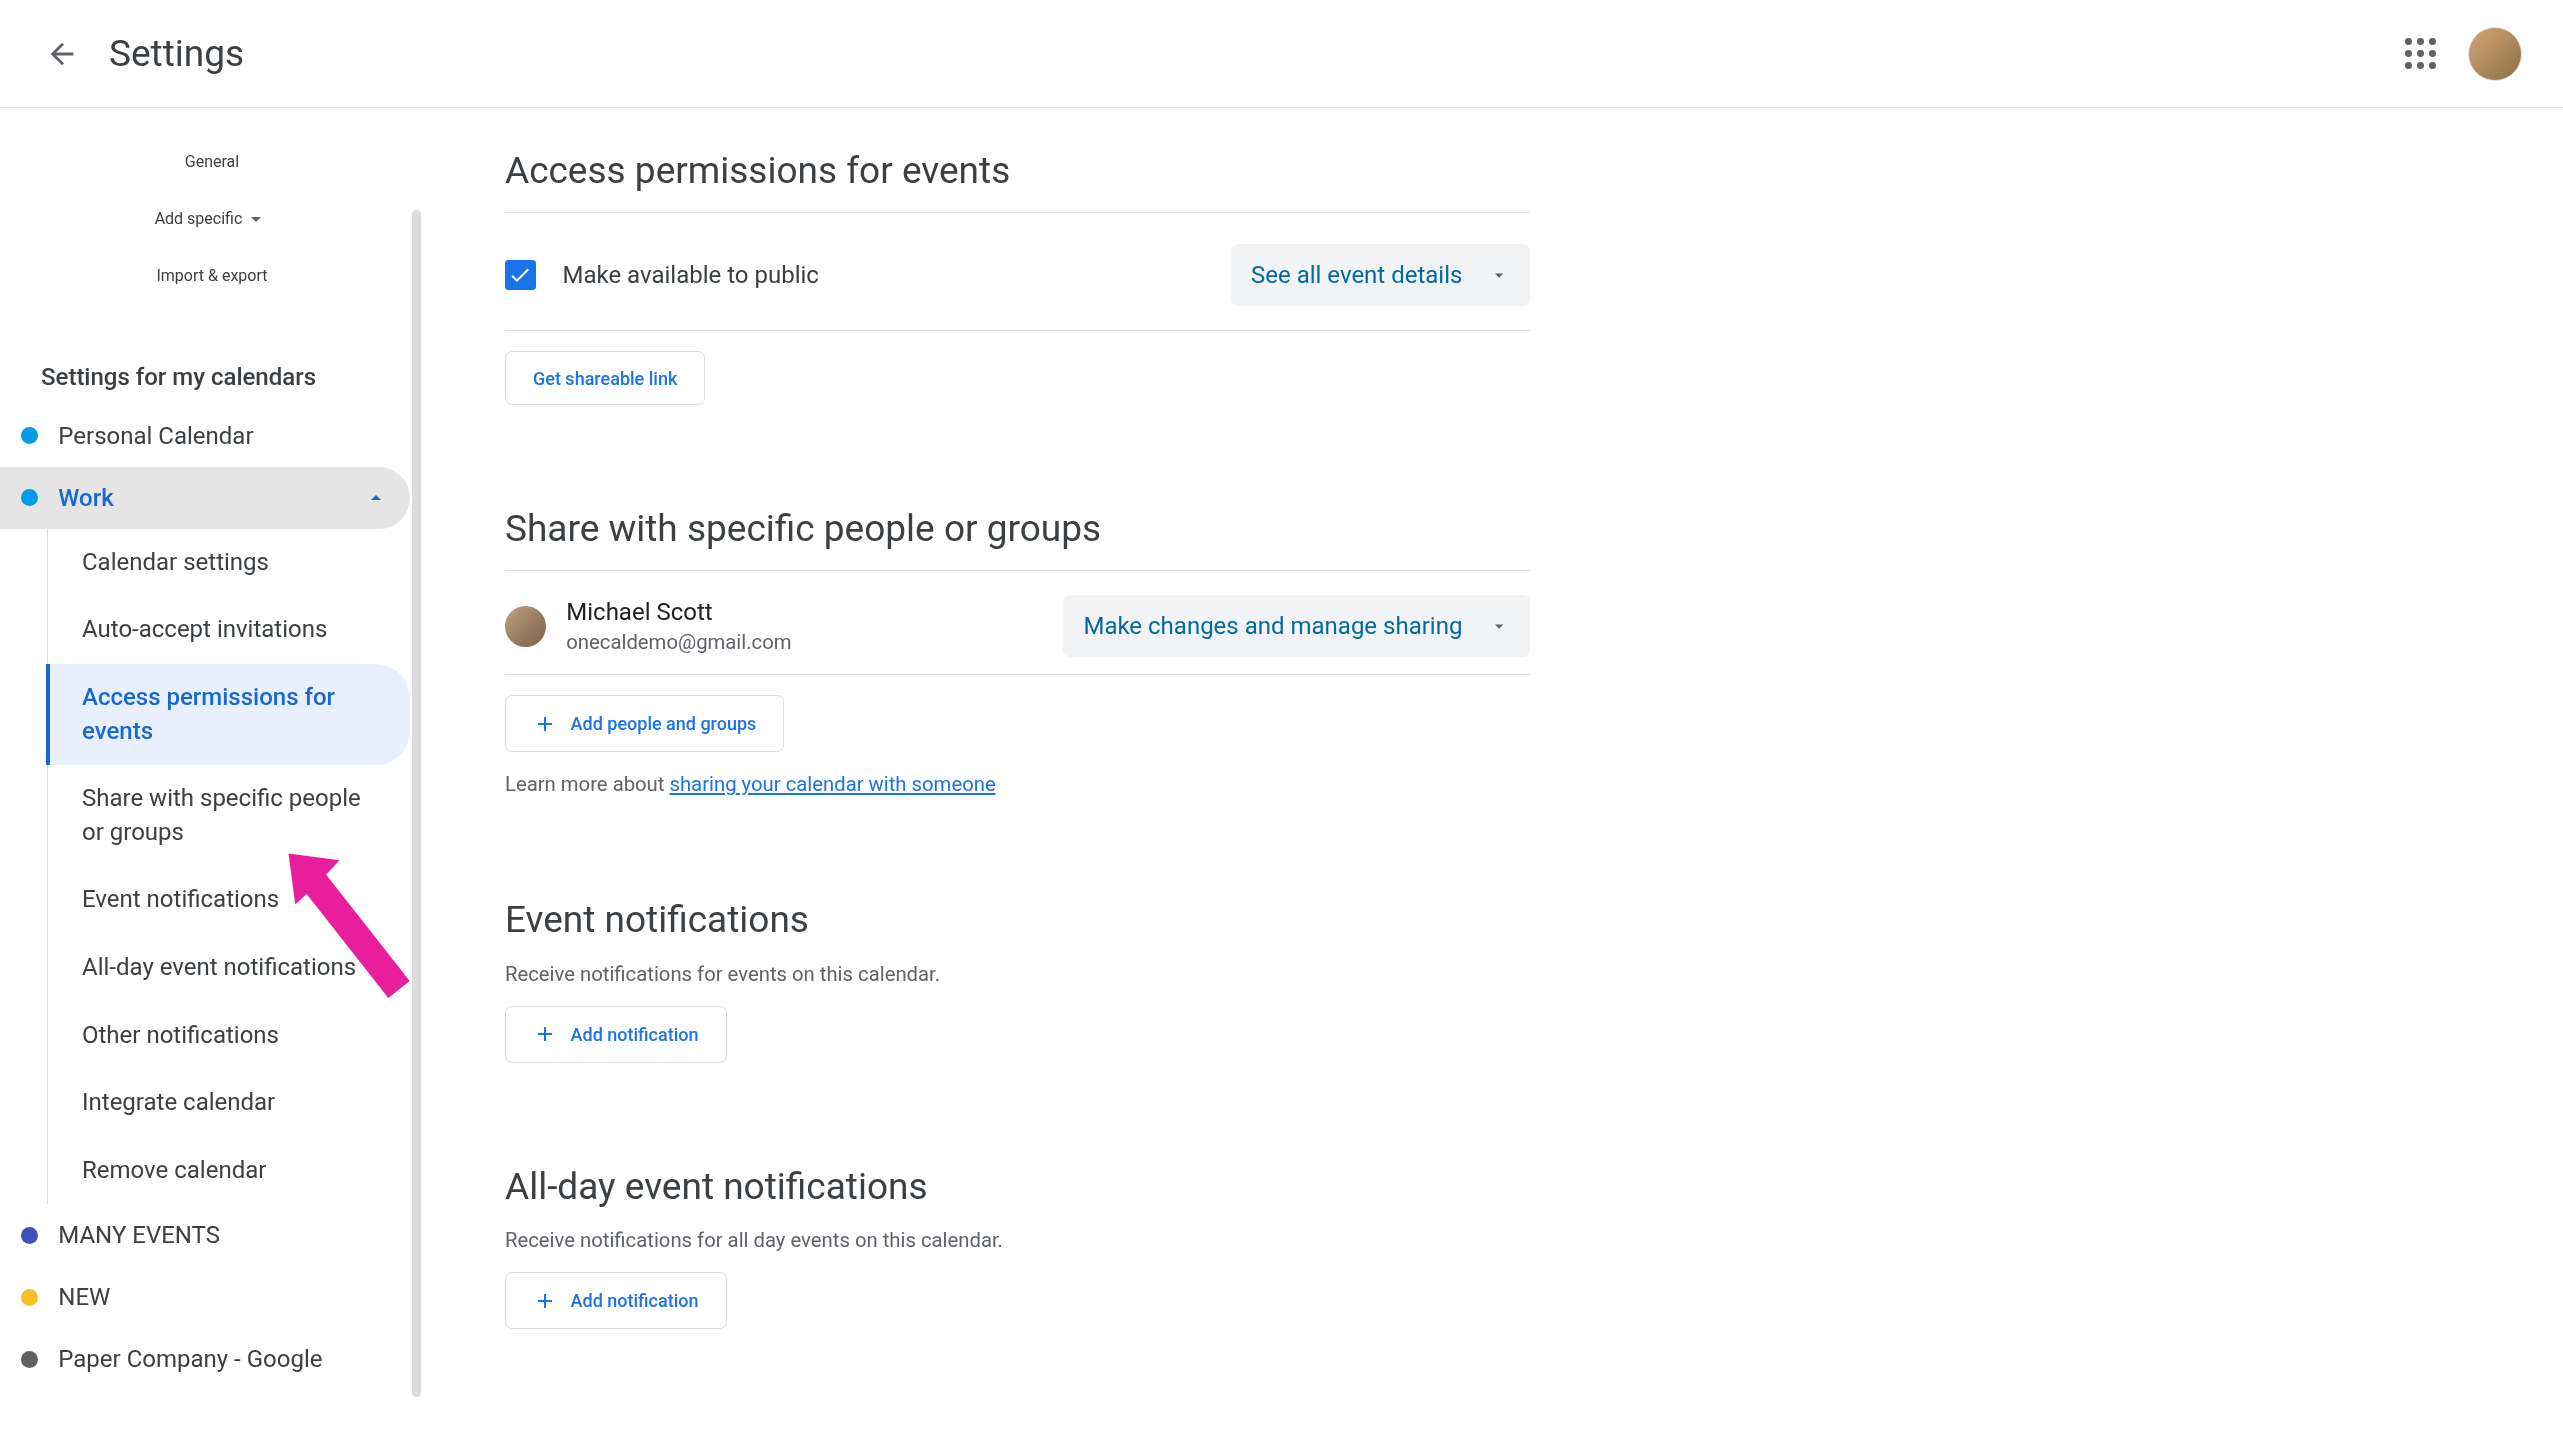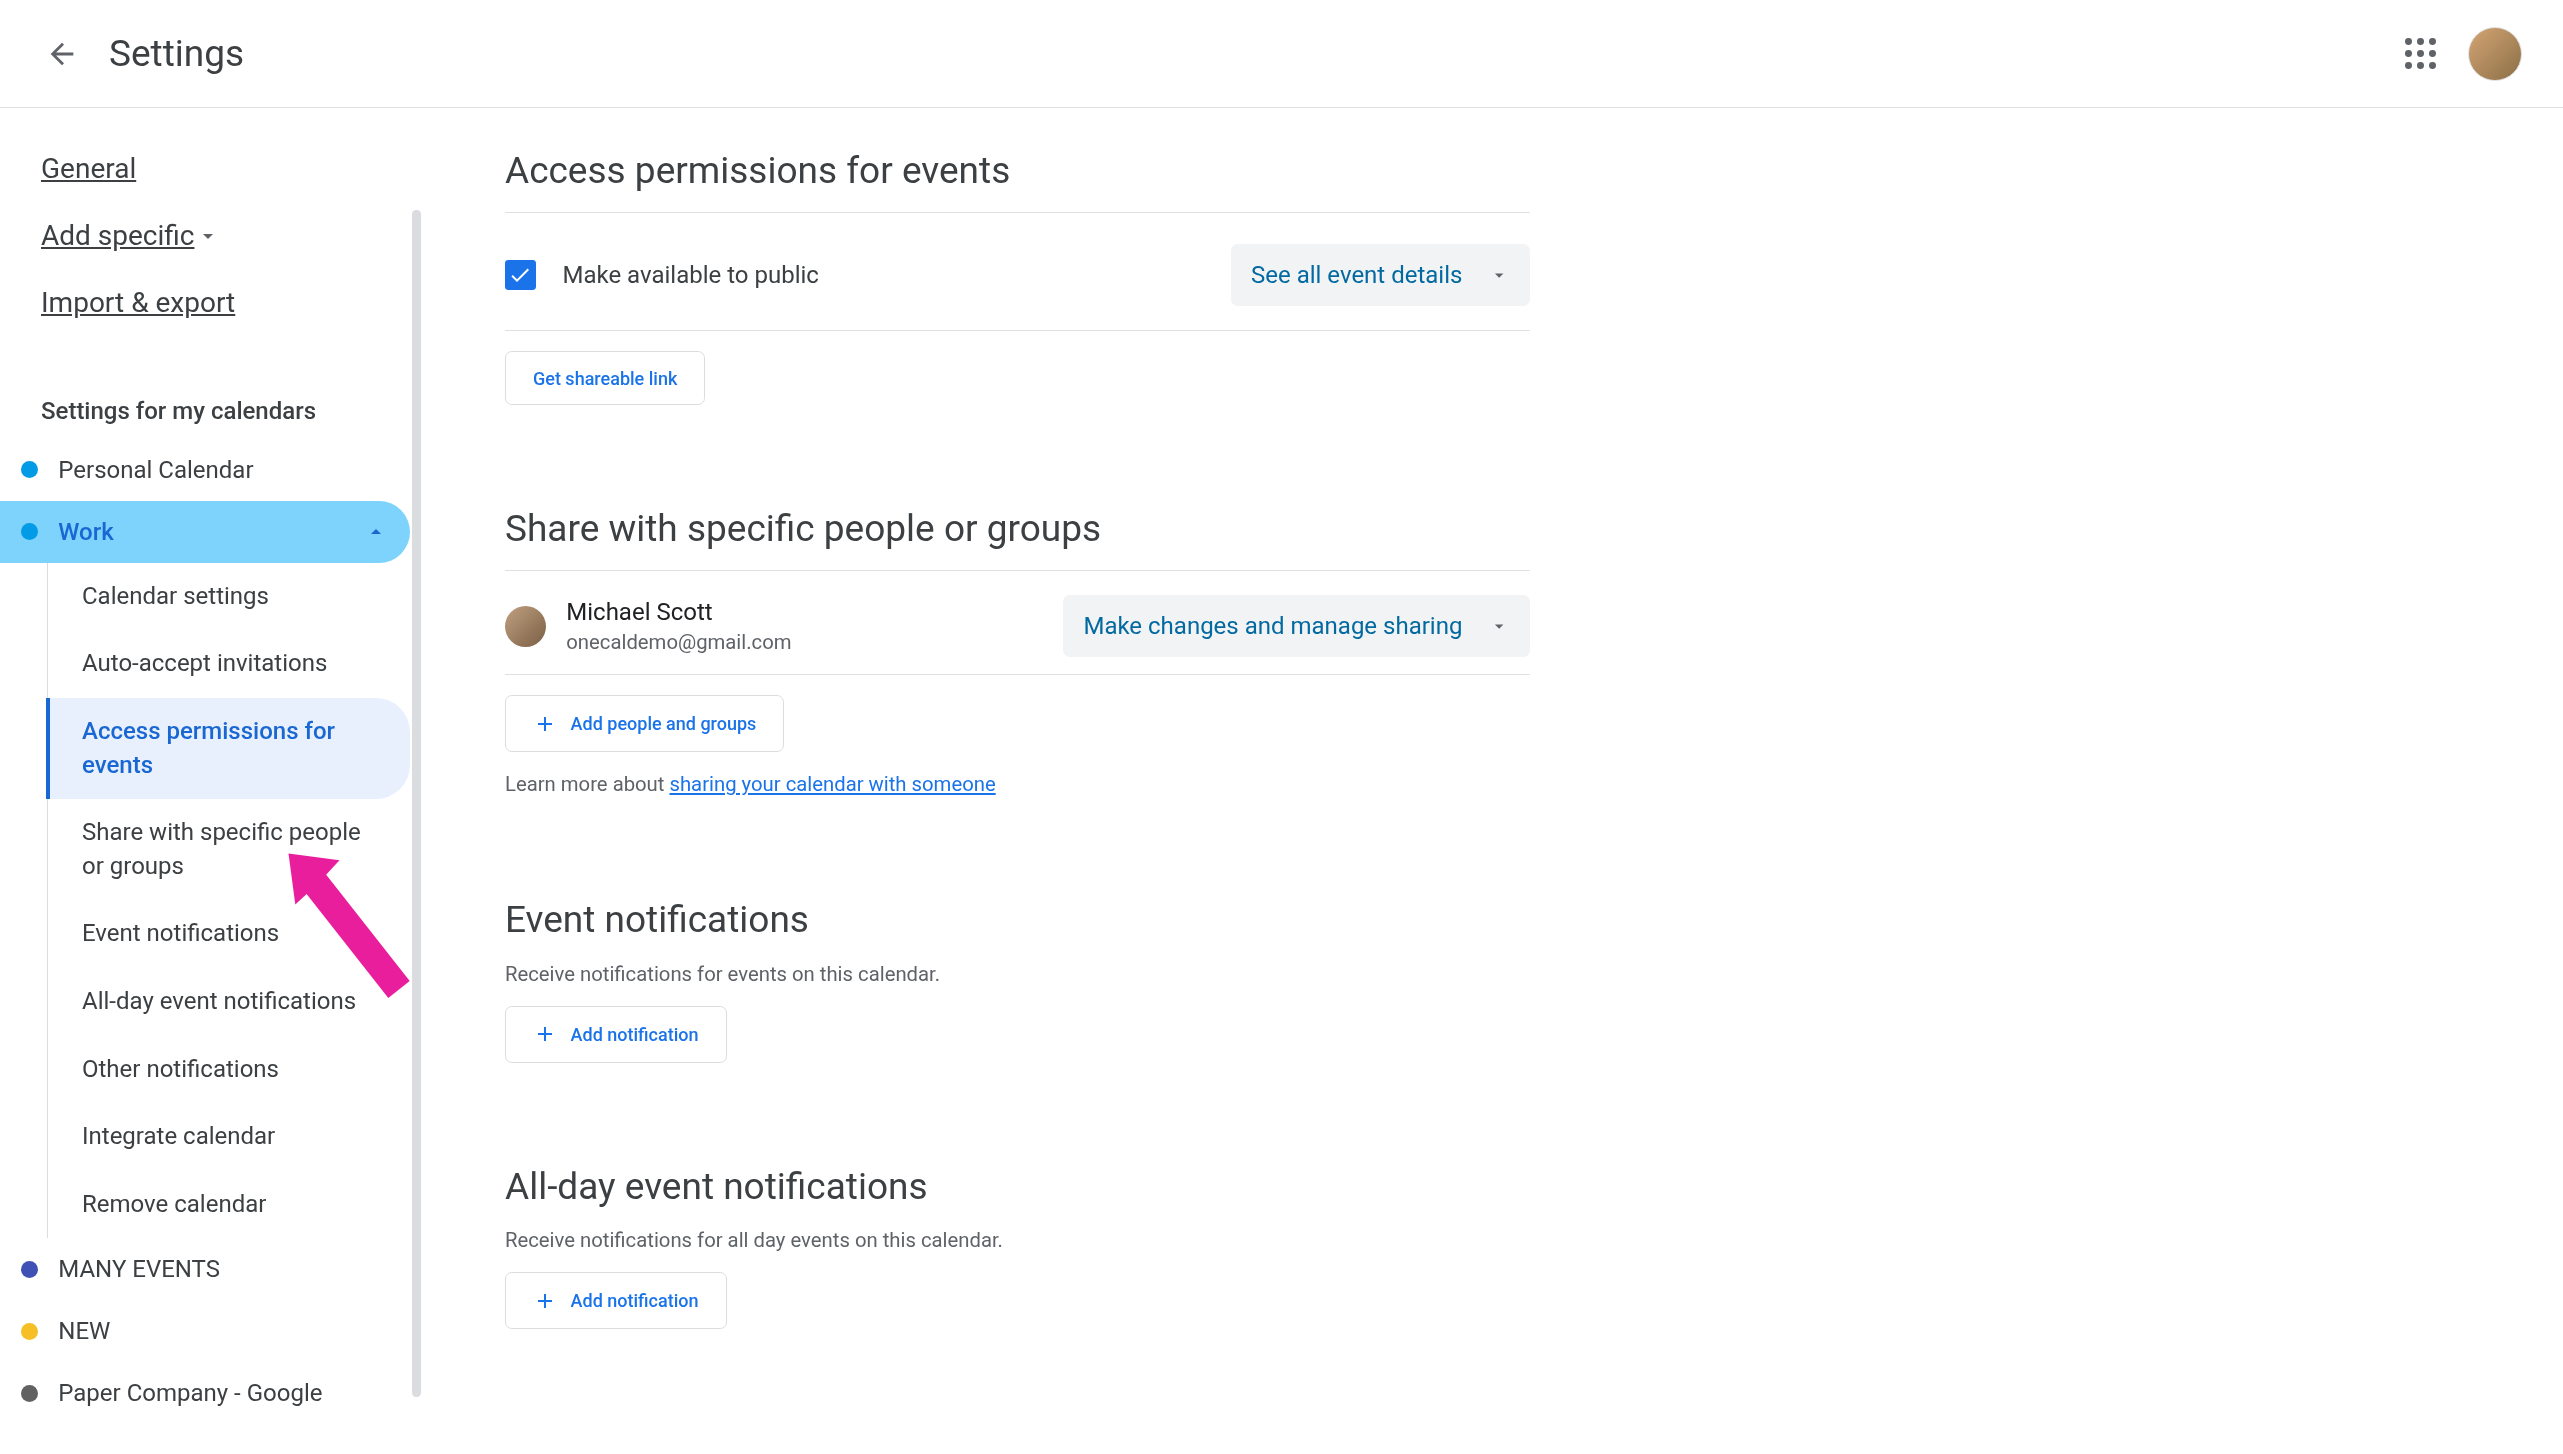--- a/index.html
+++ b/index.html
@@ -96,27 +96,26 @@
       position: absolute;
       right: 3.4px;
       top: 102px;
       width: 8.5px;
       height: 1187px;
       background: #dadce0;
       border-radius: 4.2px;
     }
     .nav-item {
       padding: 17px 41px;
-      font-size: 28px;
-      color: #3c4043;
-      cursor: pointer;
-      display: flex;
-      align-items: center;
-      justify-content: flex-start;
-      text-decoration: underline;
+      font-size: 16px;
+      color: #3c4043;
+      cursor: pointer;
+      display: flex;
+      align-items: center;
+      justify-content: center;
     }
     .nav-item.with-expand {
       padding-right: 41px;
     }
     .expand-icon {
       width: 27px;
       height: 27px;
       display: flex;
       align-items: center;
       justify-content: center;
@@ -133,21 +132,21 @@
       font-size: 24px;
       color: #3c4043;
       cursor: pointer;
       display: flex;
       align-items: center;
       gap: 20.3px;
       border-radius: 0 34px 34px 0;
       margin-right: 13.6px;
     }
     .calendar-item.active {
-      background: #7dd3fc;
+      background: #e5e5e5;
       color: #1967d2;
       font-weight: 500;
     }
     .calendar-dot {
       width: 17px;
       height: 17px;
       border-radius: 50%;
       flex-shrink: 0;
     }
     .calendar-item .label {

